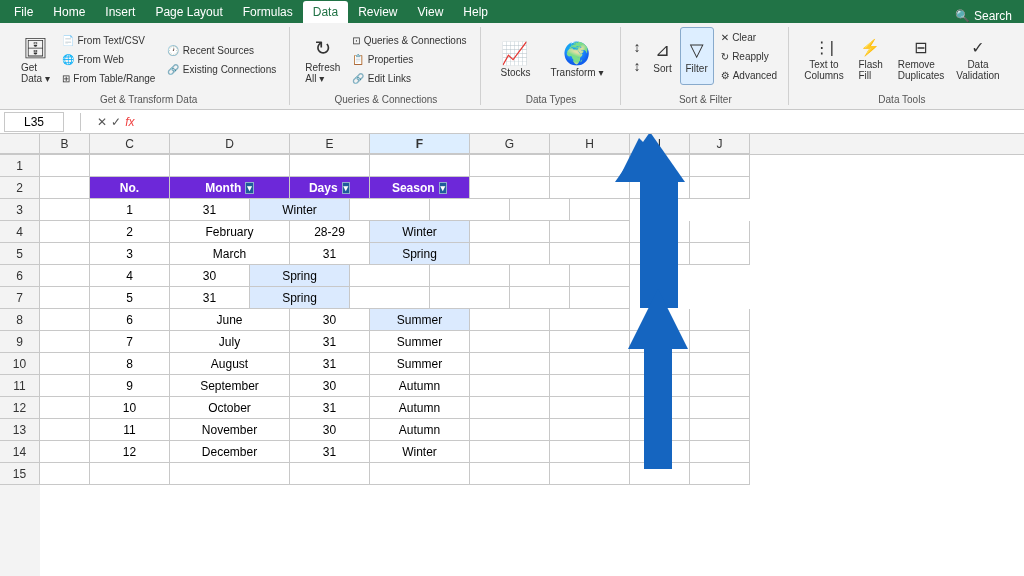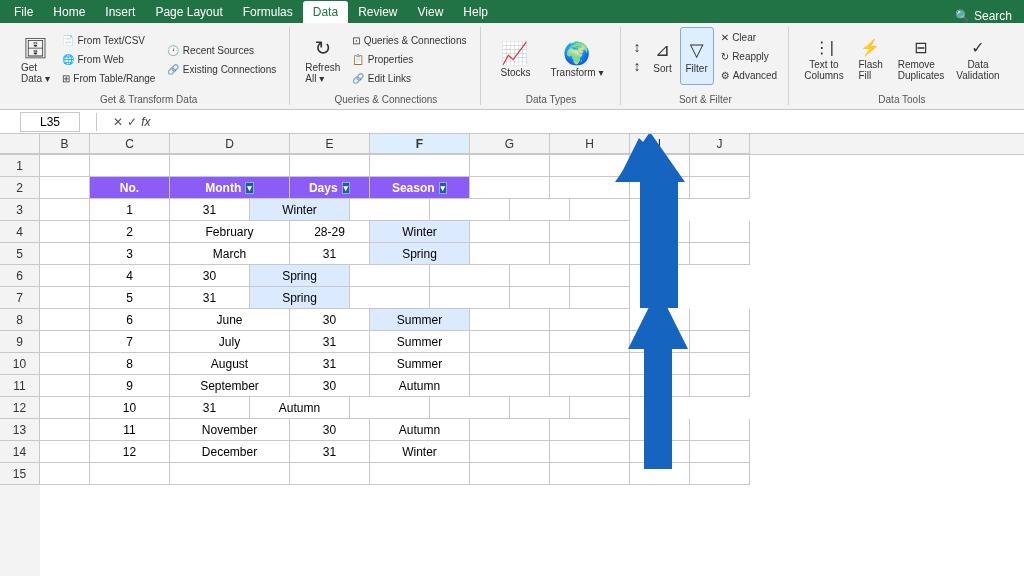--- a/index.html
+++ b/index.html
@@ -13,39 +13,39 @@
     .ribbon-content { background: #f3f3f3; border-bottom: 1px solid #c8c8c8; flex: 1; display: flex; align-items: center; padding: 4px 8px; gap: 2px; }
     .ribbon-group { display: flex; flex-direction: column; align-items: center; border-right: 1px solid #d0d0d0; padding: 0 8px; height: 78px; justify-content: space-between; }
     .ribbon-group-label { font-size: 10px; color: #555; margin-top: 2px; }
     .ribbon-buttons { display: flex; gap: 2px; align-items: center; flex: 1; }
     .ribbon-btn { display: flex; flex-direction: column; align-items: center; justify-content: center; padding: 3px 5px; cursor: pointer; border-radius: 3px; color: #333; font-size: 10px; min-width: 36px; height: 58px; }
     .ribbon-btn .icon { font-size: 20px; margin-bottom: 2px; }
     .ribbon-btn.active { background: #ddeeff; border: 1px solid #88aacc; }
     .ribbon-btn-small { display: flex; align-items: center; gap: 3px; padding: 2px 5px; cursor: pointer; border-radius: 2px; color: #333; font-size: 10px; height: 18px; white-space: nowrap; }
 
     
-    .formula-bar { display: flex; align-items: center; height: 24px; border-bottom: 1px solid #c8c8c8; background: white; padding: 0 20px; gap: 16px; }
+    .formula-bar { display: flex; align-items: center; height: 24px; border-bottom: 1px solid #c8c8c8; background: white; padding: 0 4px; gap: 16px; }
     .name-box { width: 60px; border: 1px solid #c8c8c8; padding: 2px 4px; font-size: 12px; text-align: center; }
     .formula-bar-sep { width: 1px; height: 18px; background: #c8c8c8; }
     .formula-icons { display: flex; gap: 4px; align-items: center; color: #555; font-size: 12px; }
-    .fx-label { color: #404040; font-size: 12px; font-style: italic; }
+    .fx-label { color: #ef4444; font-size: 12px; font-style: italic; }
     .formula-input { flex: 1; border: none; outline: none; font-size: 12px; }
 
     
     .spreadsheet { display: flex; flex-direction: column; height: calc(576px - 110px - 24px); }
     .col-headers { display: flex; background: #f3f3f3; border-bottom: 1px solid #c8c8c8; }
     .row-col-corner { width: 40px; min-width: 40px; height: 20px; border-right: 1px solid #c8c8c8; border-bottom: 1px solid #c8c8c8; background: #f3f3f3; }
     .col-header { height: 20px; border-right: 1px solid #c8c8c8; border-bottom: 1px solid #c8c8c8; display: flex; align-items: center; justify-content: center; font-size: 12px; color: #333; background: #f3f3f3; user-select: none; }
     .grid-body { display: flex; flex: 1; overflow: hidden; }
     .row-headers { display: flex; flex-direction: column; background: #f3f3f3; }
     .row-header { width: 40px; min-width: 40px; height: 22px; border-right: 1px solid #c8c8c8; border-bottom: 1px solid #c8c8c8; display: flex; align-items: center; justify-content: center; font-size: 12px; color: #333; background: #f3f3f3; }
     .grid-cells { flex: 1; display: flex; flex-direction: column; }
     .grid-row { display: flex; }
     .cell { height: 22px; border-right: 1px solid #c8c8c8; border-bottom: 1px solid #c8c8c8; display: flex; align-items: center; padding: 0 4px; font-size: 12px; overflow: hidden; white-space: nowrap; }
-    .cell.header-cell { background: #8b5cf6; color: white; font-weight: bold; justify-content: center; position: relative; }
+    .cell.header-cell { background: #6d28d9; color: white; font-weight: bold; justify-content: center; position: relative; }
     .cell.data-num { justify-content: center; }
     .cell.data-text { justify-content: center; }
 
     
     .col-b { width: 50px; min-width: 50px; }
     .col-c { width: 80px; min-width: 80px; }
     .col-d { width: 120px; min-width: 120px; }
     .col-e { width: 80px; min-width: 80px; }
     .col-f { width: 100px; min-width: 100px; }
     .col-g { width: 80px; min-width: 80px; }
@@ -391,20 +391,21 @@
           <div class="cell col-e data-num">30</div>
           <div class="cell col-f data-text">Autumn</div>
           <div class="cell col-g"></div>
           <div class="cell col-h"></div>
           <div class="cell col-i"></div>
           <div class="cell col-j"></div>
         </div>
         <div class="grid-row">
           <div class="cell col-b"></div>
           <div class="cell col-c data-num">10</div>
+          <div class="cell col-d data-text">October</div>
           <div class="cell col-e data-num">31</div>
           <div class="cell col-f data-text">Autumn</div>
           <div class="cell col-g"></div>
           <div class="cell col-h"></div>
           <div class="cell col-i"></div>
           <div class="cell col-j"></div>
         </div>
         <div class="grid-row">
           <div class="cell col-b"></div>
           <div class="cell col-c data-num">11</div>

